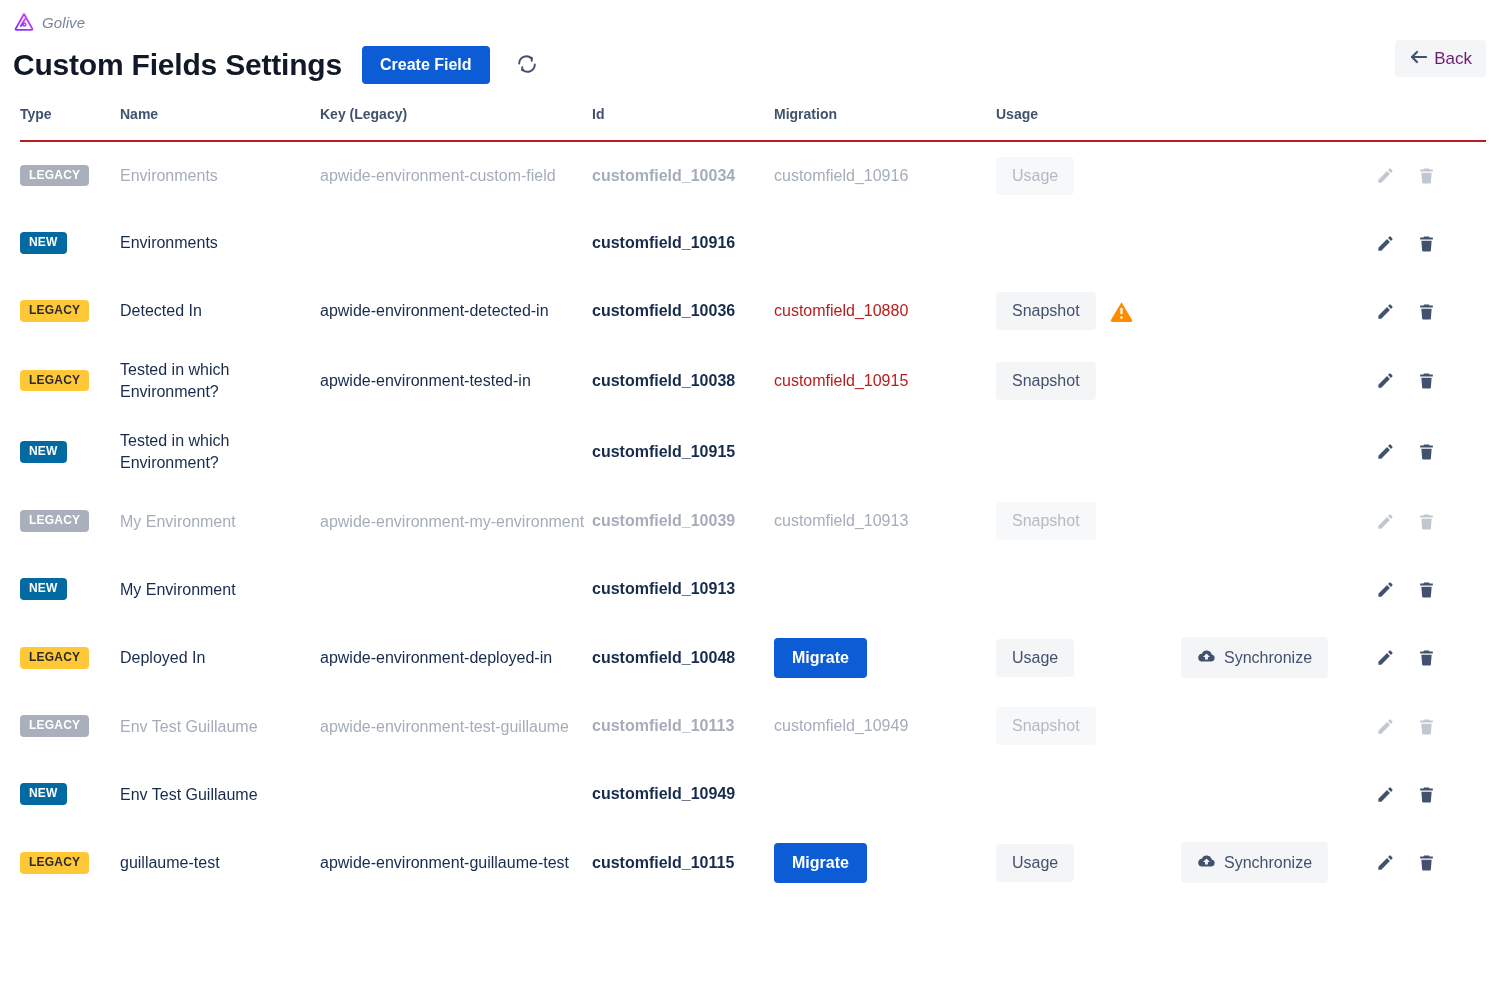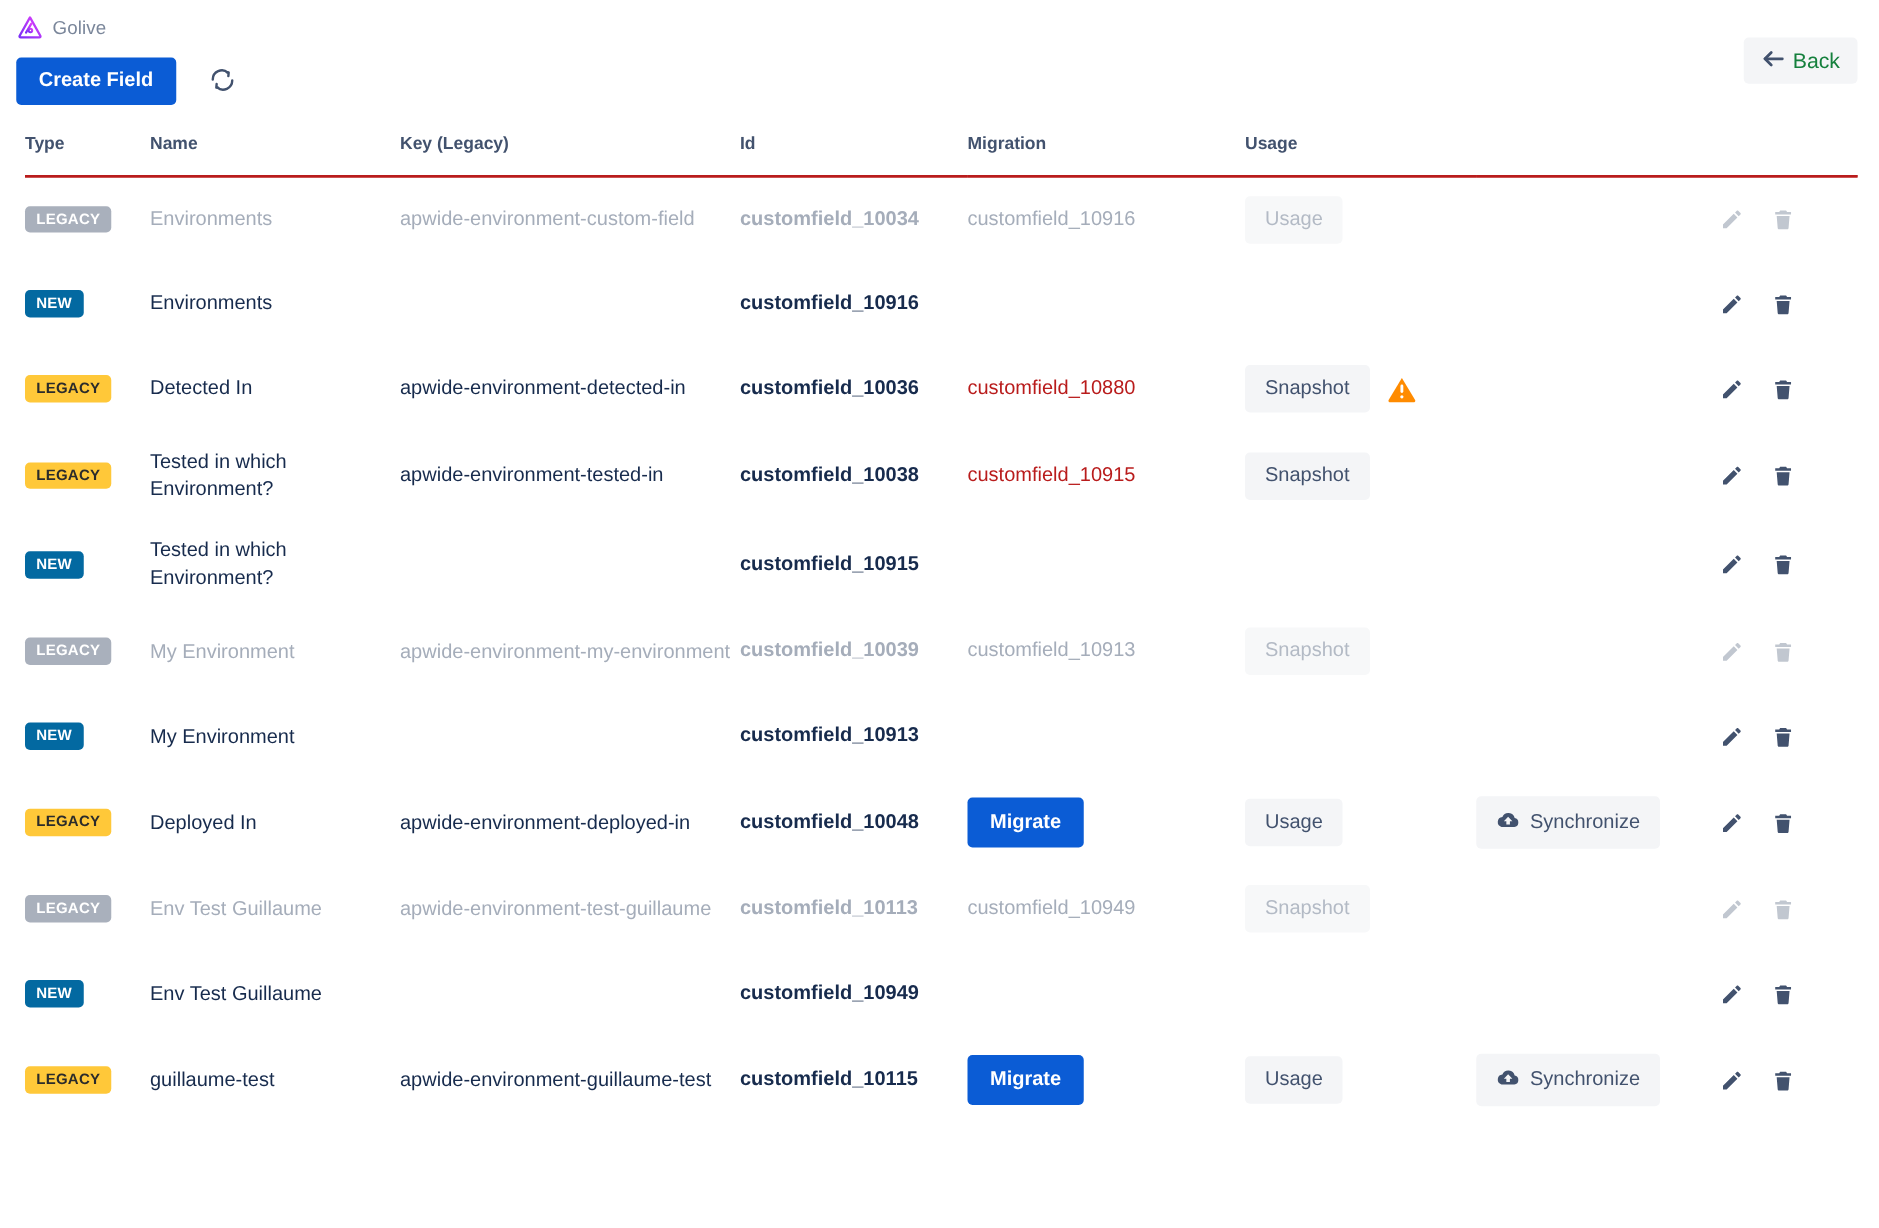--- a/index.html
+++ b/index.html
@@ -10,20 +10,21 @@
     font-family: "Liberation Sans", sans-serif;
     color: #172B4D;
     overflow: hidden;
   }
 
   
   .brand {
     display: flex; align-items: center; gap: 7px;
     padding: 14px 0 0 13px;
     height: 30px;
+    font-style: italic;
   }
   .brand-logo { width: 22px; height: 22px; display: block; }
   .brand-name {
     font-size: 15px;
     color: #7A869A;
     letter-spacing: .1px;
   }
 
   
   .title-row {
@@ -55,25 +56,25 @@
   .btn-refresh {
     background: transparent;
     border: none;
     margin-left: 22px;
     padding: 4px;
     cursor: pointer;
     display: flex; align-items: center; justify-content: center;
   }
   .btn-back {
     position: absolute;
-    right: 17px; top: 0;
+    right: 17px; top: 10px;
     background: #F4F5F7;
     border: none;
     border-radius: 4px;
-    color: #15803d;
+    color: #701a75;
     font-family: "Liberation Sans", sans-serif;
     font-size: 17px;
     padding: 10px 14px;
     display: flex; align-items: center; gap: 7px;
     cursor: pointer;
     line-height: 1;
   }
 
   
   .table-wrap { padding: 0 17px 0 20px; margin-top: 14px; }
@@ -185,20 +186,21 @@
       </defs>
       <path d="M12 3.2 L21 19.2 Q21.6 20.6 20.1 20.6 L3.9 20.6 Q2.4 20.6 3 19.2 Z" fill="none" stroke="url(#gl)" stroke-width="2" stroke-linejoin="round"></path>
       <path d="M8.6 16.4 L13.2 8.6" stroke="url(#gl)" stroke-width="2" stroke-linecap="round"></path>
       <circle cx="12.4" cy="14.6" r="1.5" fill="none" stroke="url(#gl)" stroke-width="1.8"></circle>
     </svg>
   </span>
   <span class="brand-name">Golive</span>
 </div>
 
 <div class="title-row">
+  <h1 class="page-title">Custom Fields Settings</h1>
 
   <button class="btn-create">Create Field</button>
 
   <button class="btn-refresh">
     <span>
       <svg width="22" height="22" viewBox="0 0 24 24" fill="none" stroke="#42526E" stroke-width="2.1" stroke-linecap="round" stroke-linejoin="round">
         <path d="M20.5 12.5a8 8 0 0 1-13.2 6"></path>
         <polyline points="8.2 18.8 6.6 18.6 6.9 15.4"></polyline>
         <path d="M3.5 11.5a8 8 0 0 1 13.2-6"></path>
         <polyline points="15.8 5.2 17.4 5.4 17.1 8.6"></polyline>

